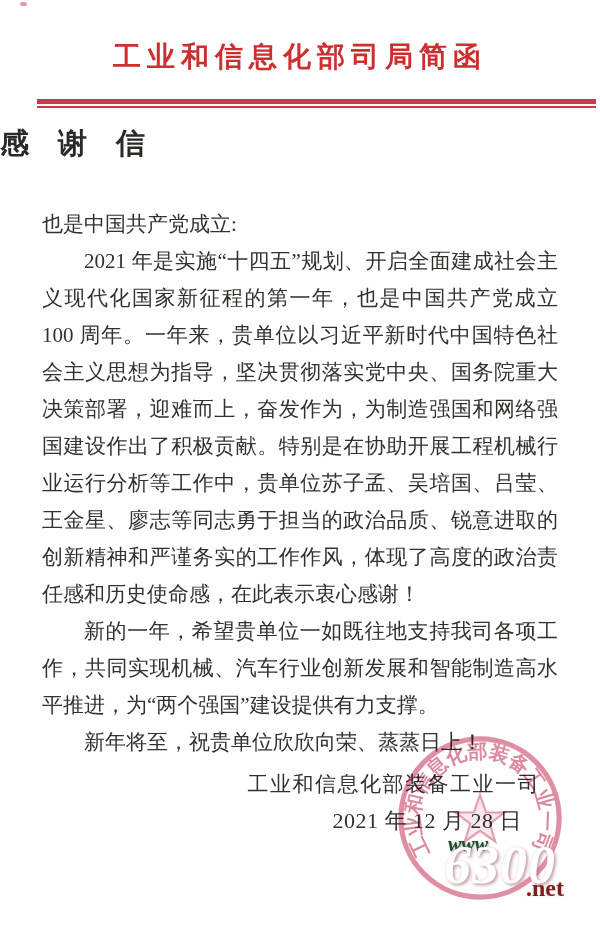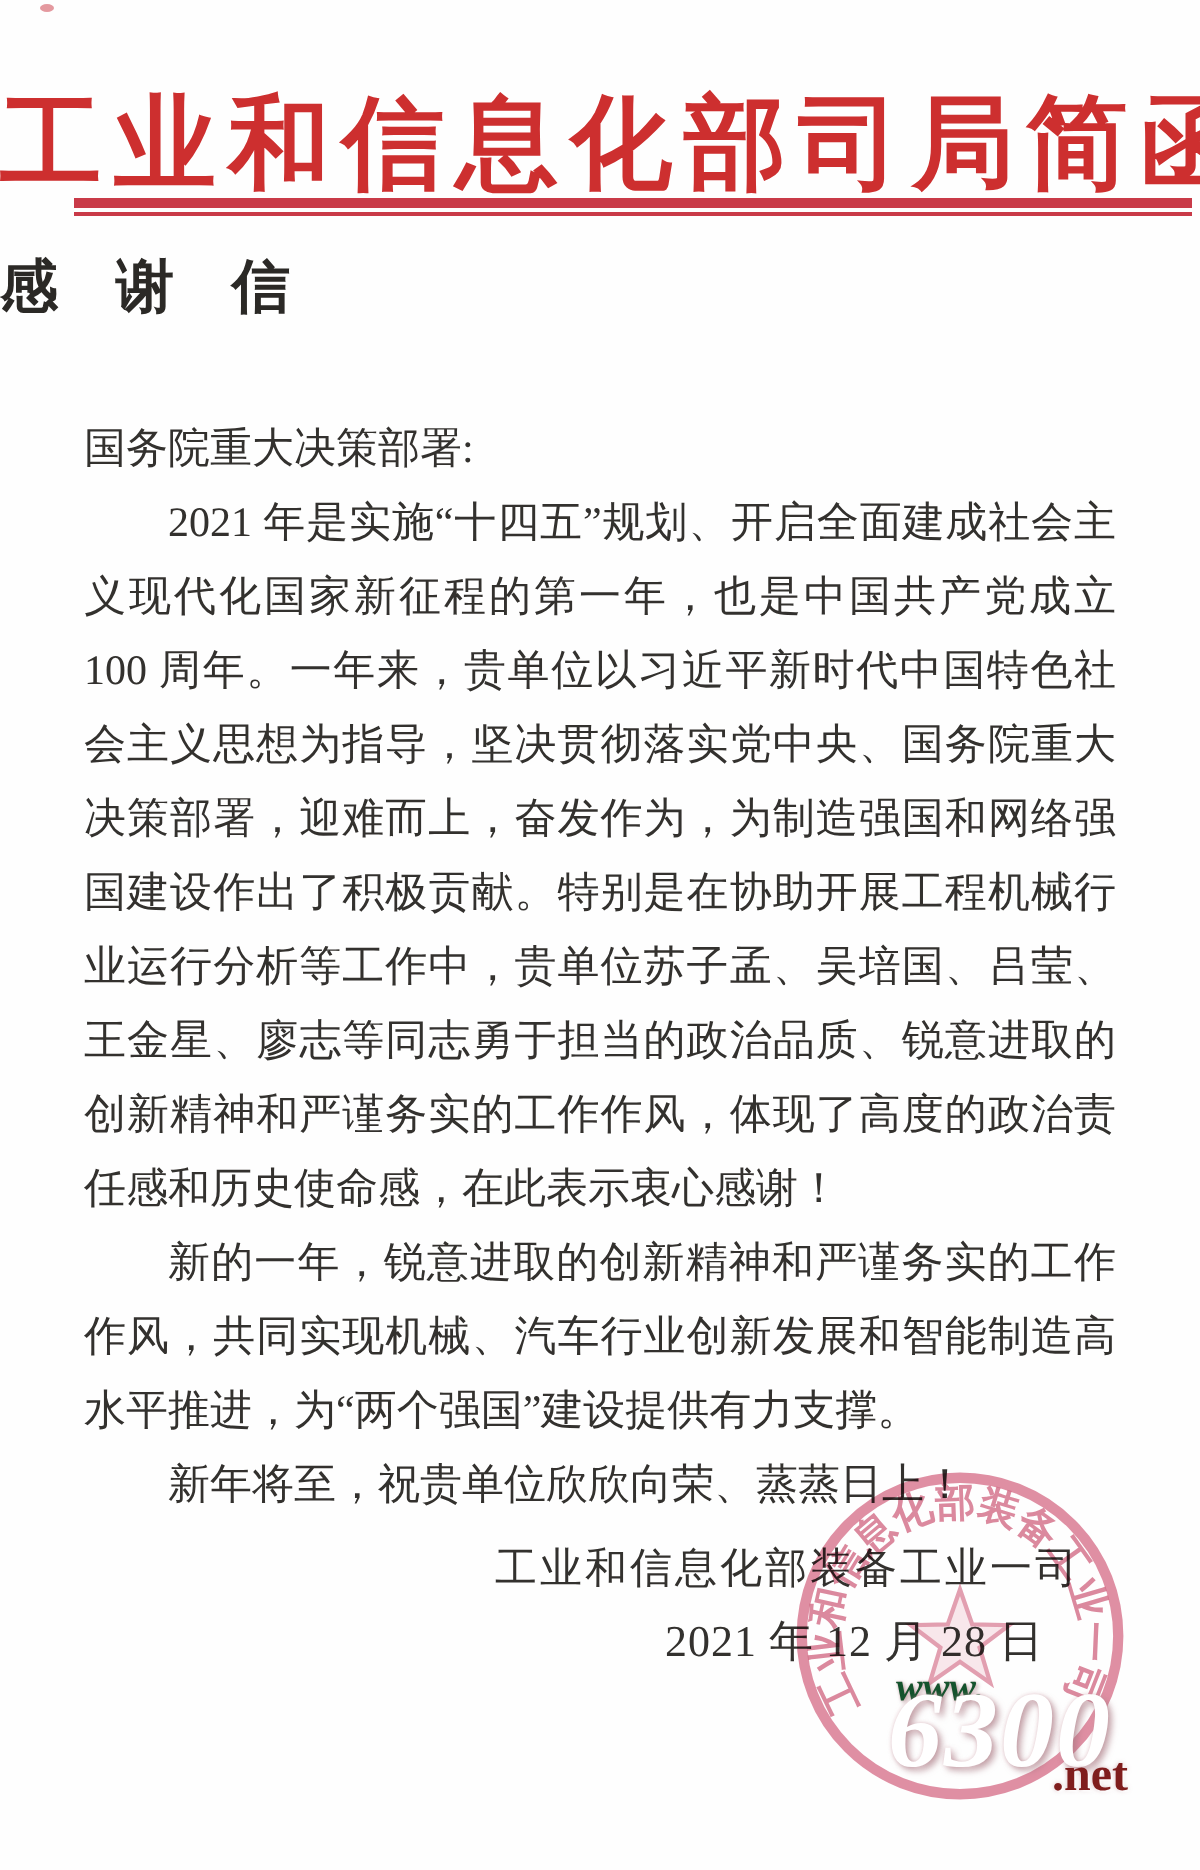--- a/index.html
+++ b/index.html
@@ -16,21 +16,21 @@
     color: #33312e;
   }
   .speck {
     position: absolute; left: 20px; top: 2px;
     width: 7px; height: 4px; background: rgba(205,70,80,0.55);
     border-radius: 50%;
   }
   .masthead {
     position: absolute; left: 0; right: 0; top: 38px;
     text-align: center;
-    font-size: 51px; font-weight: 700;
+    font-size: 28px; font-weight: 700;
     letter-spacing: 6px;
     color: #cd2f2f;
     white-space: nowrap;
   }
   .header-rule { position: absolute; left: 37px; right: 4px; top: 99px; }
   .header-rule .thick { height: 4.5px; background: #c93a48; }
   .header-rule .thin  { height: 2px; background: #c93a48; margin-top: 2px; }
   .letter-title {
     position: absolute; left: 0; right: 0; top: 124px;
     text-align: left;
@@ -105,23 +105,23 @@
   <div class="masthead">工业和信息化部司局简函</div>
 
   <div class="header-rule">
     <div class="thick"></div>
     <div class="thin"></div>
   </div>
 
   <div class="letter-title">感　谢　信</div>
 
   <div class="letter-body">
-    <p class="salutation">国务院重大决策部署:</p>
+    <p class="salutation">也是中国共产党成立:</p>
     <p>2021 年是实施“十四五”规划、开启全面建成社会主义现代化国家新征程的第一年，也是中国共产党成立 100 周年。一年来，贵单位以习近平新时代中国特色社会主义思想为指导，坚决贯彻落实党中央、国务院重大决策部署，迎难而上，奋发作为，为制造强国和网络强国建设作出了积极贡献。特别是在协助开展工程机械行业运行分析等工作中，贵单位苏子孟、吴培国、吕莹、王金星、廖志等同志勇于担当的政治品质、锐意进取的创新精神和严谨务实的工作作风，体现了高度的政治责任感和历史使命感，在此表示衷心感谢！</p>
-    <p>新的一年，锐意进取的创新精神和严谨务实的工作作风，共同实现机械、汽车行业创新发展和智能制造高水平推进，为“两个强国”建设提供有力支撑。</p>
+    <p>新的一年，希望贵单位一如既往地支持我司各项工作，共同实现机械、汽车行业创新发展和智能制造高水平推进，为“两个强国”建设提供有力支撑。</p>
     <p>新年将至，祝贵单位欣欣向荣、蒸蒸日上！</p>
   </div>
 
   <div class="signature">工业和信息化部装备工业一司</div>
 
   <div class="dateline">2021 年 12 月 28 日</div>
 
   <svg class="seal" viewBox="0 0 200 200" xmlns="http://www.w3.org/2000/svg">
     <circle cx="100" cy="100" r="92" fill="none" stroke="#cf5574" stroke-width="6" stroke-opacity="0.8"></circle>
     <polygon points="100,73 107.1,93.3 128.5,93.7 111.4,106.7 117.6,127.3 100,115 82.4,127.3 88.6,106.7 71.5,93.7 92.9,93.3" fill="rgba(230,160,175,0.30)" stroke="#dd8ba0" stroke-width="2.5"></polygon>

